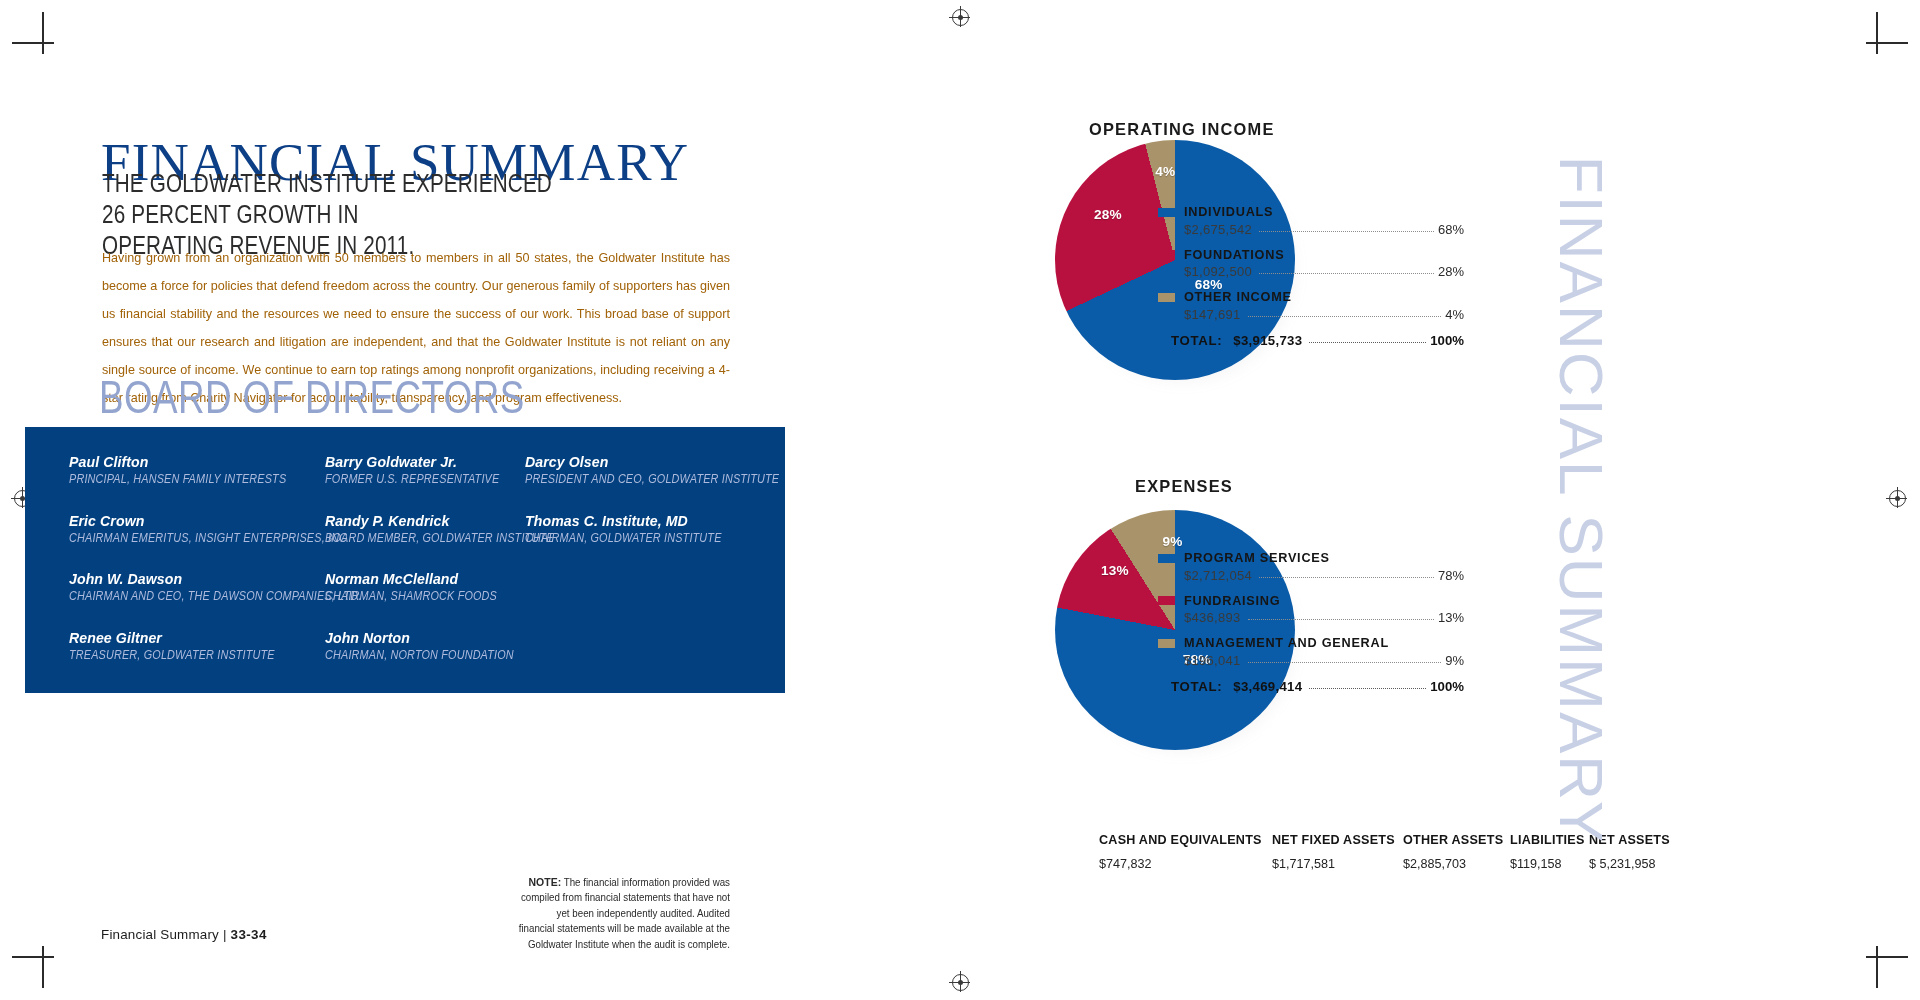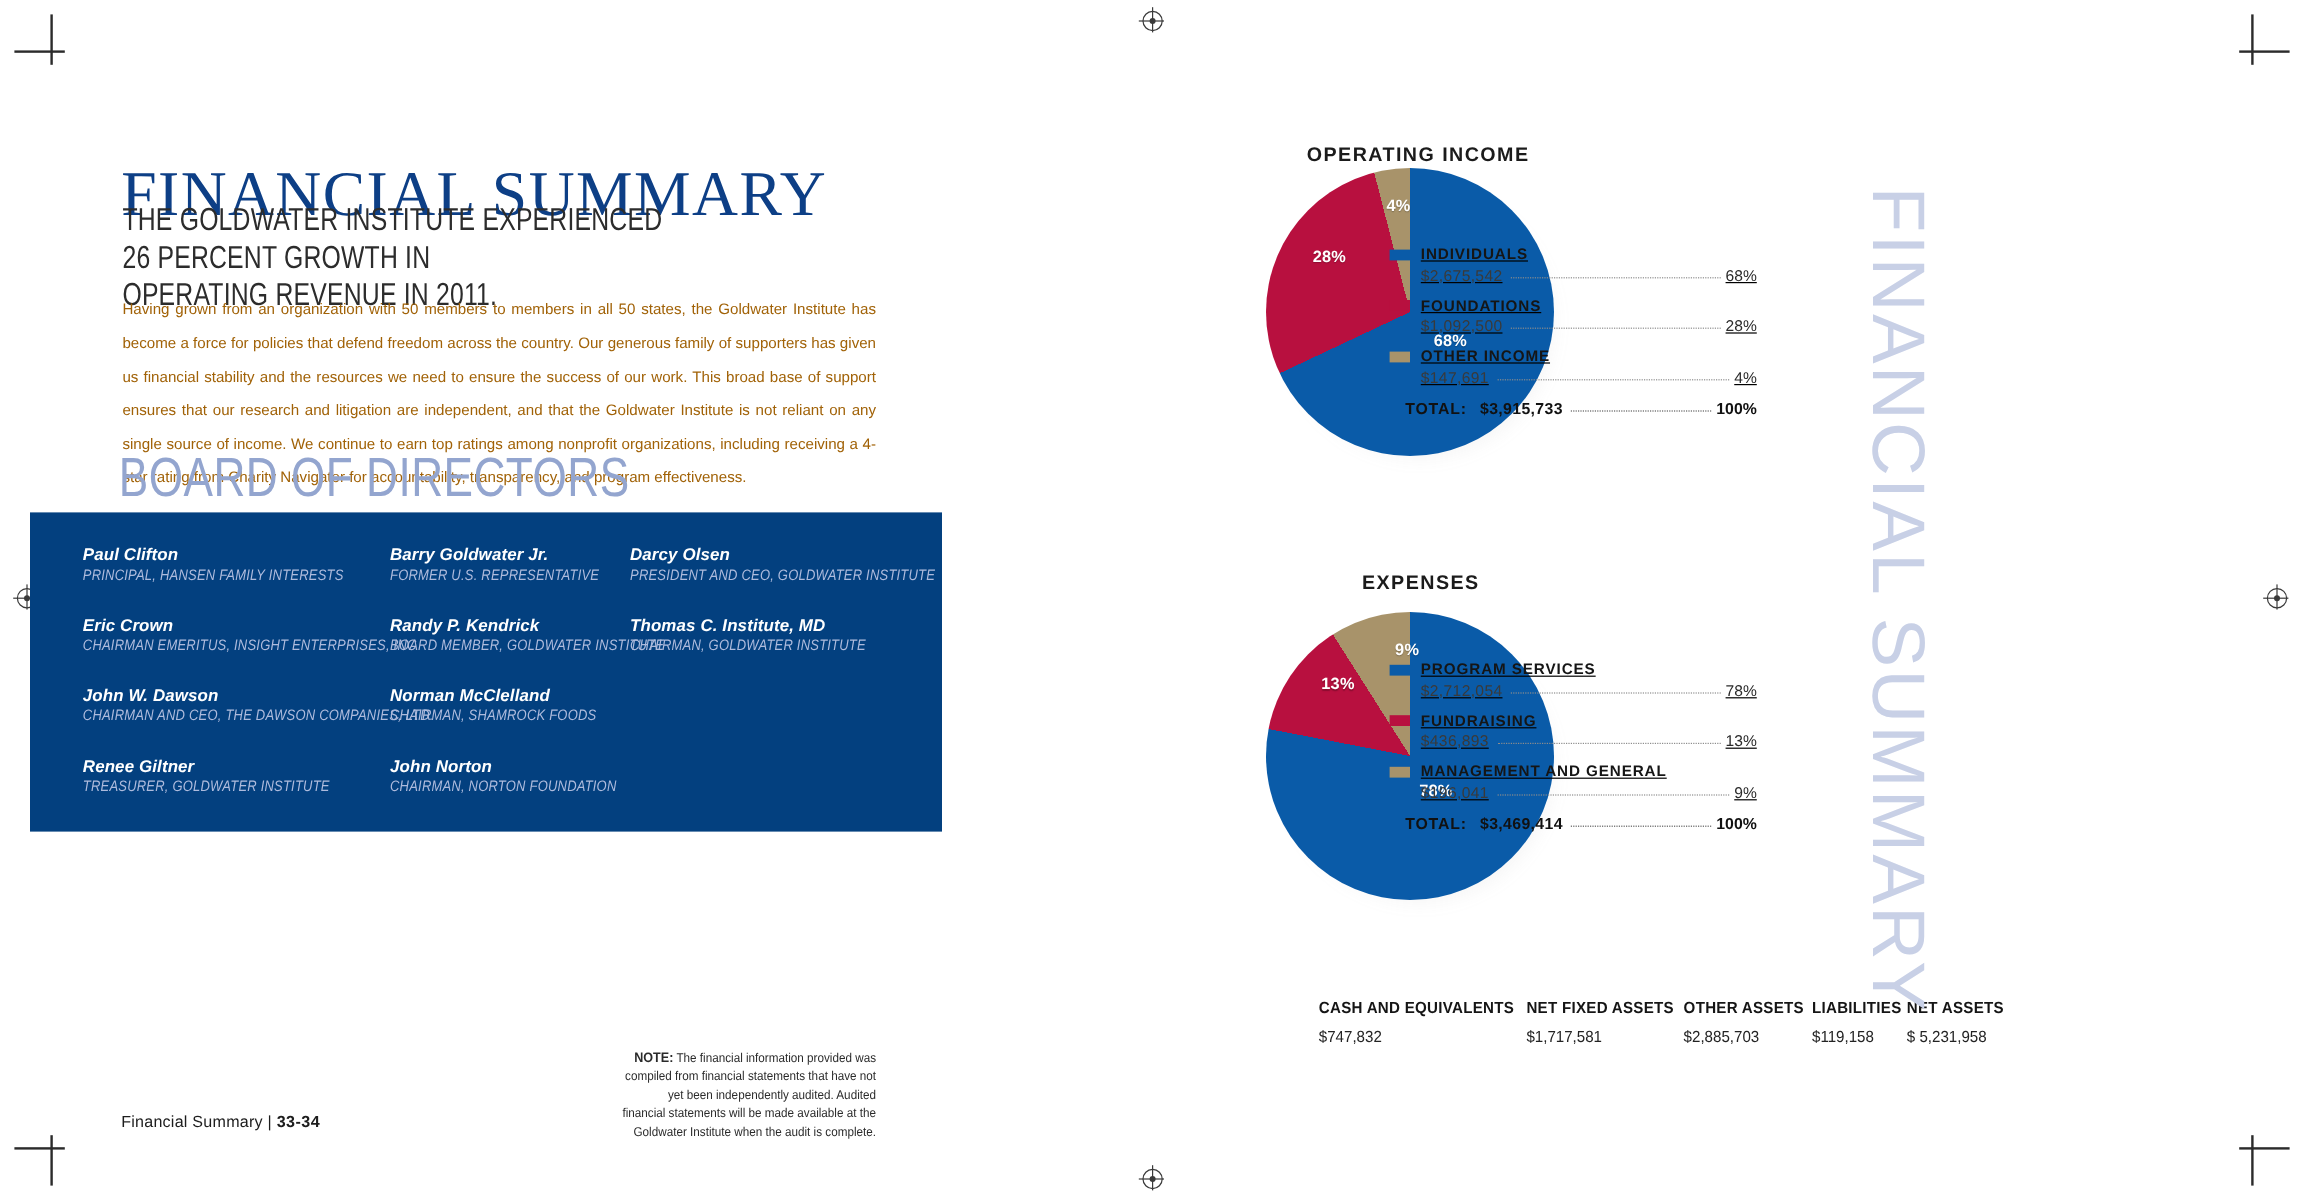--- a/index.html
+++ b/index.html
@@ -88,21 +88,21 @@
     filter:blur(5px);
   }
   .pie{position:absolute;inset:0;border-radius:50%;}
   .pielabel{
     position:absolute;color:#ffffff;font-size:13.6px;font-weight:bold;
     letter-spacing:.2px;transform:translate(-50%,-50%);
     text-shadow:0 1px 1px rgba(0,0,0,.25);
   }
 
   .legend{position:absolute;width:306px;}
-  .legrow{margin-bottom:5px;text-decoration:underline;}
+  .legrow{margin-bottom:5px;}
   .legtop{display:flex;align-items:center;}
   .swatch{width:17px;height:9px;margin-right:9px;flex:0 0 auto;}
   .leglabel{font-size:12.7px;font-weight:bold;color:#151515;letter-spacing:.75px;}
   .legval{
     display:flex;align-items:baseline;margin:2.5px 0 11px 26px;
     font-size:13px;color:#3a3a3a;
   }
   .legval .amt{white-space:nowrap;letter-spacing:.3px;}
   .dots{
     flex:1 1 auto;margin:0 4px 0 7px;position:relative;top:-2px;

